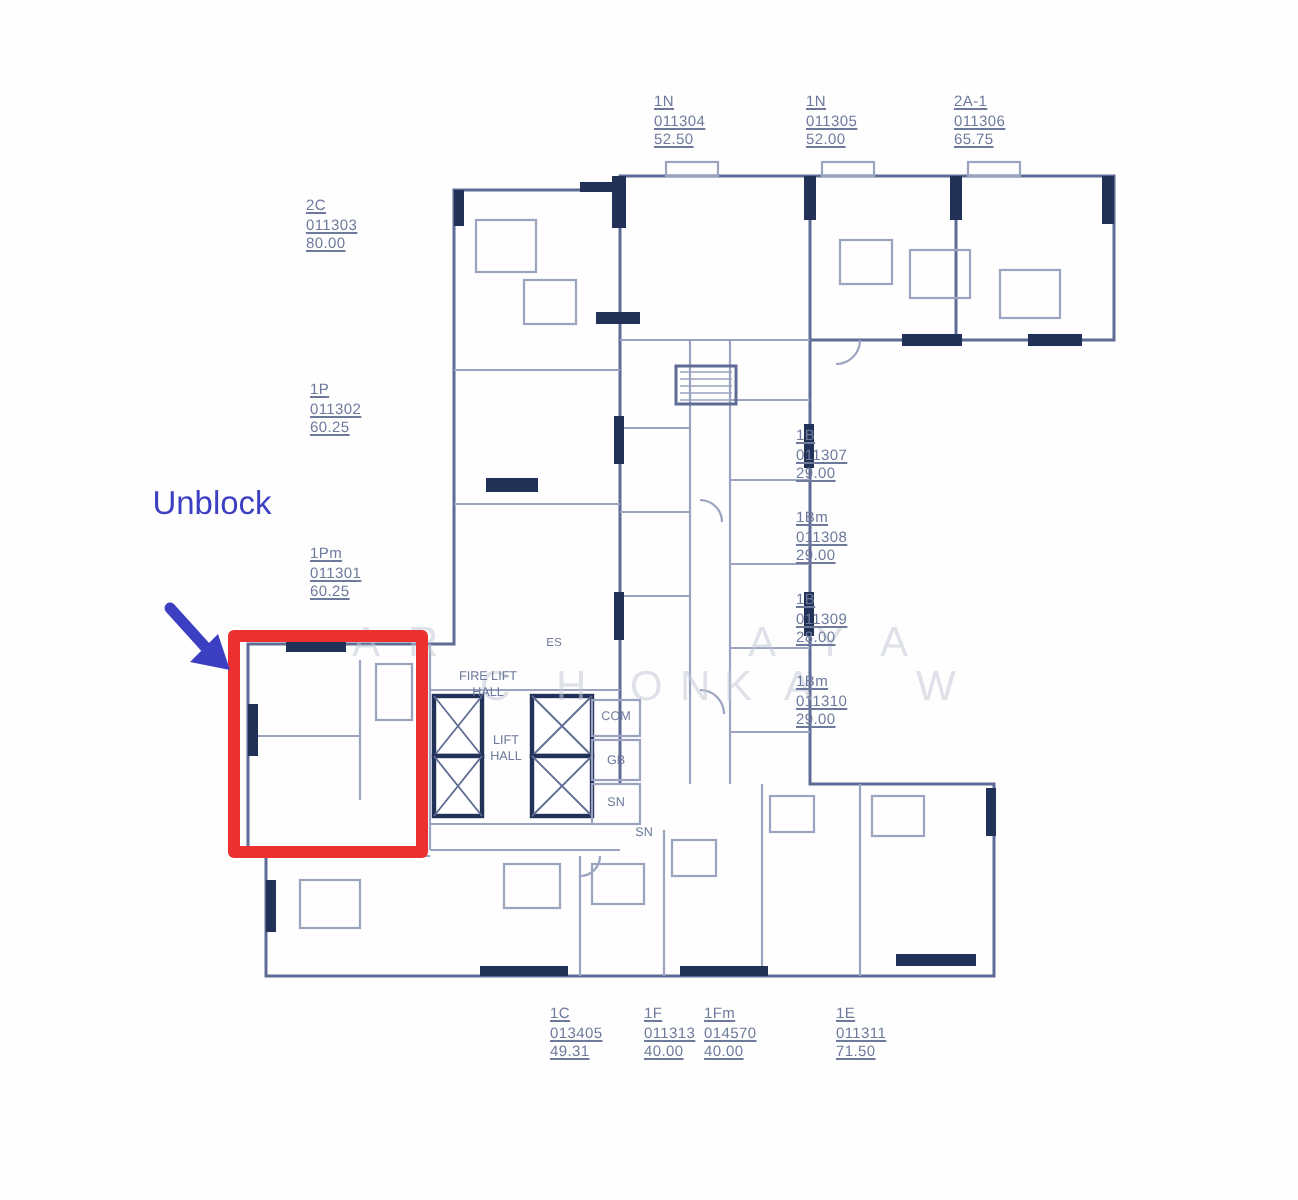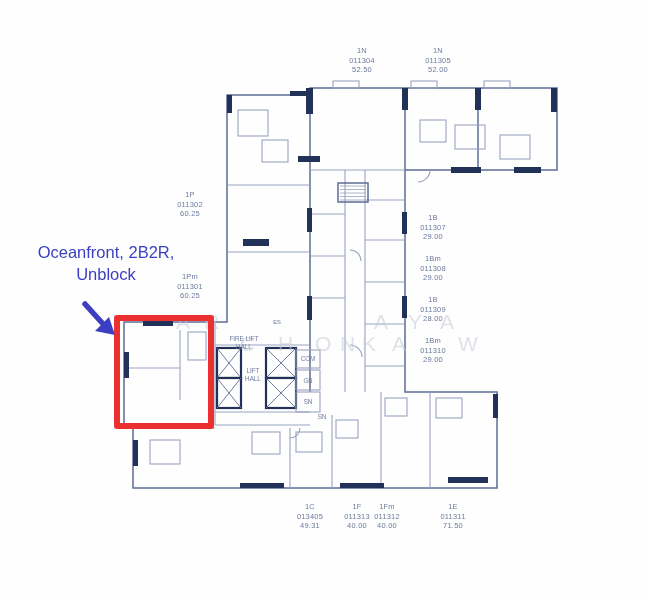--- a/index.html
+++ b/index.html
@@ -1,22 +1,22 @@
 <!DOCTYPE html>
 <html style="--red: #ec2f2f; --blue: #3d3fc2; --wall-dark: #223158; --wall-mid: #5e6b94; --wall-light: #9aa3bf; --label: #6d7a9c; --watermark: #c4cad7;"><head>
 <meta charset="utf-8">
 <style>
   html,body{margin:0;padding:0;background:#ffffff;}
   #stage{position:relative;width:649px;height:600px;background:#fefefe;overflow:hidden;
          font-family:"Liberation Sans",sans-serif;}
   #plan-svg{position:absolute;left:0;top:0;z-index:1;}
   .wm{position:absolute;z-index:2;font-size:21px;font-weight:400;color:var(--watermark,#c4cad7);
       opacity:.55;letter-spacing:1px;pointer-events:none;}
-  .ulabel{position:absolute;z-index:3;width:70px;text-align:center;font-size:7.5px;
-          line-height:9.5px;color:var(--label,#6d7a9c);letter-spacing:.2px;}
+  .ulabel{position:absolute;z-index:3;width:70px;font-size:7.5px;
+          line-height:9.5px;color:var(--label,#6d7a9c);letter-spacing:.2px;text-decoration:underline;}
   .clabel{position:absolute;z-index:3;text-align:center;font-size:6.3px;line-height:7.6px;
           color:var(--label,#6d7a9c);}
   #highlight-box{position:absolute;z-index:4;left:114px;top:315px;width:100px;height:114px;
           box-sizing:border-box;border:6px solid var(--red,#ec2f2f);border-radius:3px;}
   #annotation{position:absolute;z-index:5;left:16px;top:241px;width:180px;text-align:center;
           color:var(--blue,#3d3fc2);font-size:16.5px;line-height:22px;font-weight:400;}
   #arrow-svg{position:absolute;z-index:5;left:78px;top:300px;}
   .thin{stroke:var(--wall-light,#9aa3bf);stroke-width:1.1;fill:none;}
   .mid{stroke:var(--wall-mid,#5e6b94);stroke-width:1.5;fill:none;}
   .dark{fill:var(--wall-dark,#223158);stroke:none;}
@@ -147,20 +147,30 @@
   <div class="ulabel" style="left:327px;top:46px">
     <div>1N</div>
     <div>011304</div>
     <div>52.50</div>
   </div>
   <div class="ulabel" style="left:403px;top:46px">
     <div>1N</div>
     <div>011305</div>
     <div>52.00</div>
   </div>
+  <div class="ulabel" style="left:477px;top:46px">
+    <div>2A-1</div>
+    <div>011306</div>
+    <div>65.75</div>
+  </div>
+  <div class="ulabel" style="left:153px;top:98px">
+    <div>2C</div>
+    <div>011303</div>
+    <div>80.00</div>
+  </div>
   <div class="ulabel" style="left:155px;top:190px">
     <div>1P</div>
     <div>011302</div>
     <div>60.25</div>
   </div>
   <div class="ulabel" style="left:155px;top:272px">
     <div>1Pm</div>
     <div>011301</div>
     <div>60.25</div>
   </div>
@@ -189,21 +199,21 @@
     <div>013405</div>
     <div>49.31</div>
   </div>
   <div class="ulabel" style="left:322px;top:502px">
     <div>1F</div>
     <div>011313</div>
     <div>40.00</div>
   </div>
   <div class="ulabel" style="left:352px;top:502px">
     <div>1Fm</div>
-    <div>011312</div>
+    <div>014570</div>
     <div>40.00</div>
   </div>
   <div class="ulabel" style="left:418px;top:502px">
     <div>1E</div>
     <div>011311</div>
     <div>71.50</div>
   </div>
 
   <div class="clabel" style="left:222px;top:335px;width:44px">
     <div>FIRE LIFT</div>
@@ -215,21 +225,20 @@
   </div>
   <div class="clabel" style="left:296px;top:355px;width:24px">COM</div>
   <div class="clabel" style="left:298px;top:377px;width:20px">GB</div>
   <div class="clabel" style="left:298px;top:398px;width:20px">SN</div>
   <div class="clabel" style="left:312px;top:413px;width:20px">SN</div>
   <div class="clabel" style="left:268px;top:319px;width:18px;font-size:5.8px">ES</div>
 
   <div id="highlight-box"></div>
 
   <div id="annotation">
-    <div>Oceanfront, 2B2R,</div>
     <div>Unblock</div>
   </div>
   <svg id="arrow-svg" width="48" height="48" viewBox="0 0 48 48">
     <path d="M7,4 L26,25" stroke="var(--blue,#3d3fc2)" stroke-width="5.5" stroke-linecap="round" fill="none"></path>
     <polygon points="37,35 17,31 31,17" fill="var(--blue,#3d3fc2)"></polygon>
   </svg>
 
 </div>
 
 </body></html>

